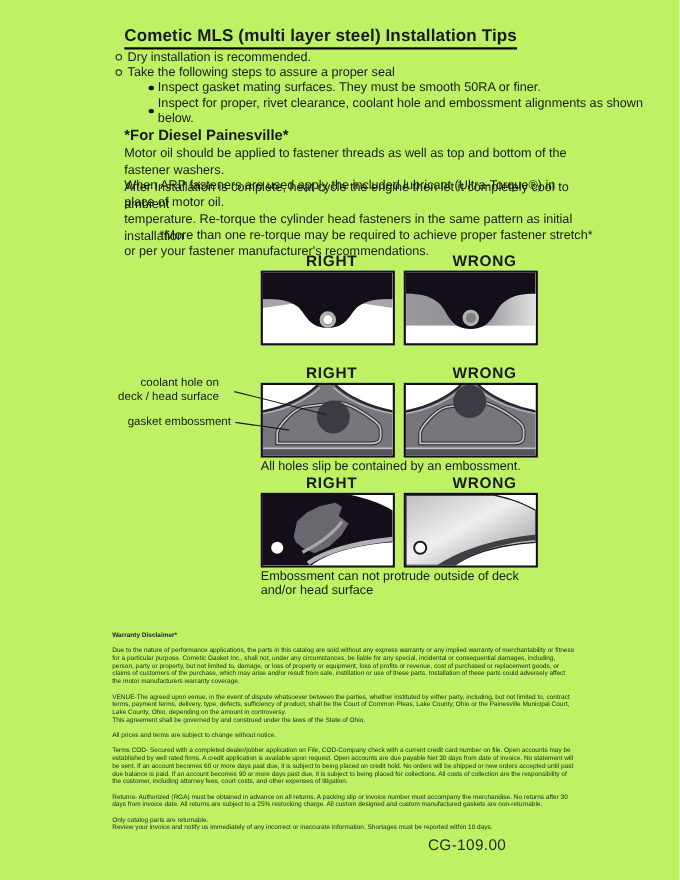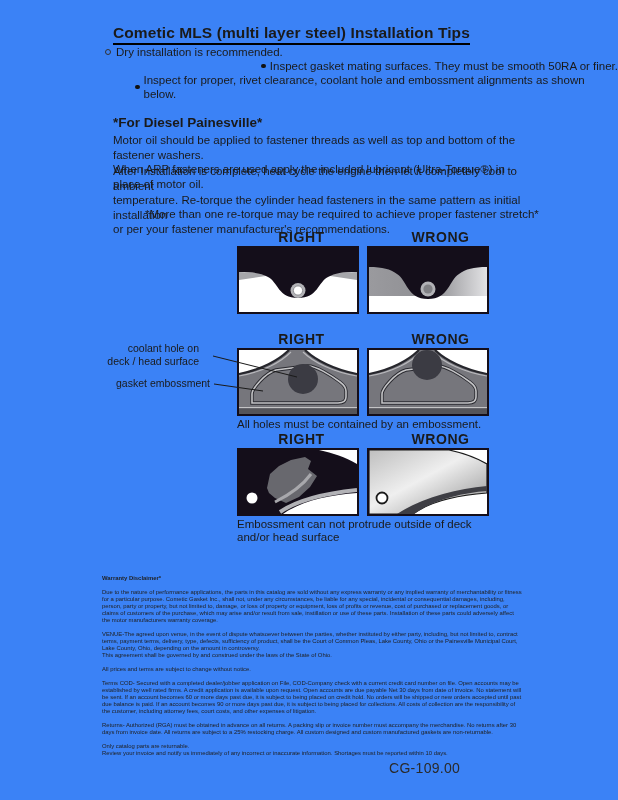--- a/index.html
+++ b/index.html
@@ -1,28 +1,28 @@
 <!DOCTYPE html>
 <html><head>
 <meta charset="utf-8">
 <style>
   html,body{margin:0;padding:0;background:#fff;}
-  .page{position:relative;width:618px;height:800px;background:#3b82f6;
+  .page{position:relative;width:618px;height:800px;background:#bef264;
         font-family:"Liberation Sans",sans-serif;color:#1a1a1a;overflow:hidden;}
 
   .title{position:absolute;left:113px;top:24px;margin:0;font-size:15.5px;font-weight:bold;
          display:inline-block;border-bottom:2px solid #000;padding-bottom:1px;letter-spacing:0.1px;}
 
   .tips{position:absolute;left:105px;top:45px;font-size:11.5px;line-height:14px;}
   .tip{display:flex;align-items:center;}
   .bullet-o{width:4px;height:4px;border:1px solid #333;border-radius:50%;display:inline-block;
             margin-right:5px;flex:none;}
   .bullet-f{width:4.5px;height:4.5px;background:#111;border-radius:50%;display:inline-block;
             margin-right:4px;flex:none;}
-  .sub{margin-left:30px;justify-content:flex-end;}
+  .sub{margin-left:30px;}
 
   .diesel-h{position:absolute;left:113px;top:115px;margin:0;font-size:13.5px;font-weight:bold;}
   .para{position:absolute;left:113px;width:410px;margin:0;font-size:11.5px;line-height:14.5px;
         white-space:pre-line;}
   .p1{top:133px;} .p2{top:164px;} .p3{top:207px;margin-left:32px;}
 
   .dg{position:absolute;left:237px;width:268px;}
   .dg1{top:230px;} .dg2{top:332px;} .dg3{top:432px;}
   .dg-labels{display:flex;gap:10px;margin-bottom:1px;}
   .dg-labels span{flex:1;text-align:center;font-size:14px;font-weight:bold;letter-spacing:0.6px;line-height:15px;}
@@ -45,20 +45,24 @@
 <body>
 
 <div class="page">
 
   <h1 class="title">Cometic MLS (multi layer steel) Installation Tips</h1>
 
   <div class="tips">
     <div class="tip">
       <span class="bullet-o"></span>
       <span>Dry installation is recommended.</span>
+    </div>
+    <div class="tip">
+      <span class="bullet-o"></span>
+      <span>Take the following steps to assure a proper seal</span>
     </div>
     <div class="tip sub">
       <span class="bullet-f"></span>
       <span>Inspect gasket mating surfaces.  They must be smooth 50RA or finer.</span>
     </div>
     <div class="tip sub">
       <span class="bullet-f"></span>
       <span>Inspect for proper, rivet clearance, coolant hole and embossment alignments as shown below.</span>
     </div>
   </div>
@@ -130,21 +134,21 @@
         <path d="M66,0 C76,10 96,20 118,24" fill="none" stroke="#26262c" stroke-width="2.2"></path>
         <path d="M52,2 C42,12 24,22 0,26" fill="none" stroke="#b9b9bd" stroke-width="1.1"></path>
         <path d="M64,2 C74,12 94,22 118,26" fill="none" stroke="#b9b9bd" stroke-width="1.1"></path>
         <path d="M13,53 L13,44 C13,39 26,23 37,20 L68,16 C76,15 93,26 101,32 C105,35 107,38 107,41 L107,47 C107,51 104,53 99,53 Z" fill="none" stroke="#2a2a30" stroke-width="3.4"></path>
         <path d="M13,53 L13,44 C13,39 26,23 37,20 L68,16 C76,15 93,26 101,32 C105,35 107,38 107,41 L107,47 C107,51 104,53 99,53 Z" fill="none" stroke="#c4c4c6" stroke-width="1.6"></path>
         <circle cx="58" cy="15" r="15" fill="#3b3b43"></circle>
         <path d="M0,57.5 H118" stroke="#c4c4c6" stroke-width="1.2"></path>
         <rect x="0" y="58.5" width="118" height="5.5" fill="#54545a"></rect>
       </svg>
     </div>
-    <div class="dg-caption">All holes must be contained by an embossment.</div>
+    <div class="dg-caption">All holes slip be contained by an embossment.</div>
   </div>
 
   <div class="dg dg3">
     <div class="dg-labels">
       <span>RIGHT</span>
       <span>WRONG</span>
     </div>
     <div class="dg-boxes">
       <svg class="dbox" width="118" height="64" viewBox="0 0 118 64">
         <rect x="0" y="0" width="118" height="64" fill="#ffffff"></rect>

